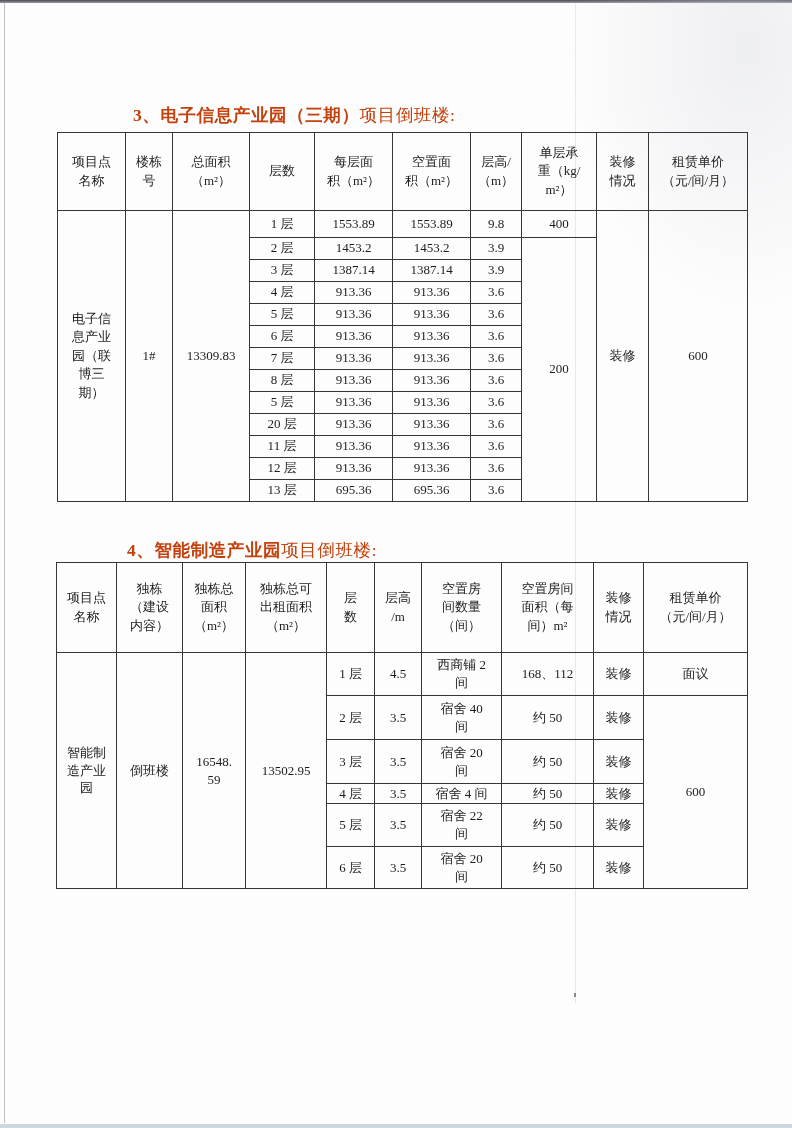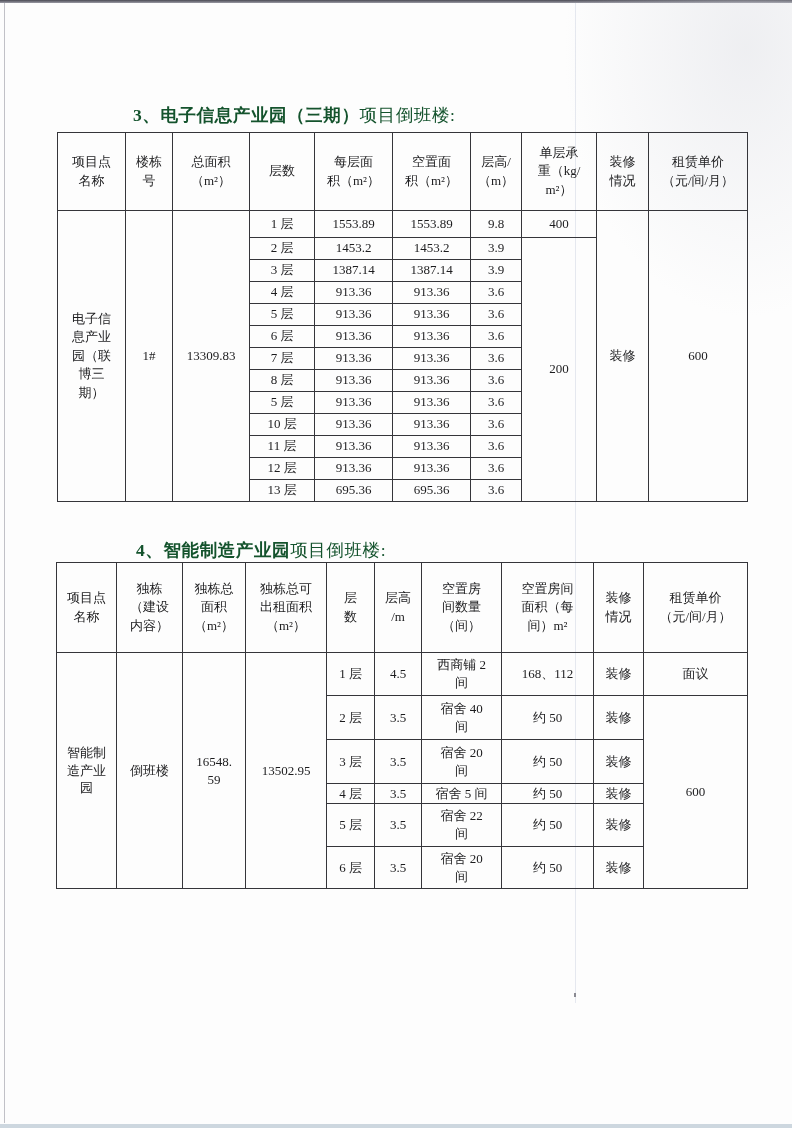--- a/index.html
+++ b/index.html
@@ -13,24 +13,24 @@
   .scan-top{position:absolute;left:0;top:0;width:792px;height:3px;
     background:linear-gradient(to bottom,#4b4b54,#9a9aa4);}
   .scan-bottom{position:absolute;left:0;bottom:0;width:792px;height:4px;background:#cdd7df;}
   .scan-left{position:absolute;left:4px;top:3px;width:1px;height:1120px;background:rgba(120,120,132,.45);}
   .scan-fold{position:absolute;left:575px;top:3px;width:1px;height:1000px;background:rgba(176,186,208,.30);}
   .scan-tint{position:absolute;right:0;top:0;width:230px;height:320px;
     background:radial-gradient(ellipse at 80% 15%,rgba(210,212,220,.35),rgba(210,212,220,0) 70%);}
   .speck{position:absolute;left:574px;top:993px;width:2px;height:4px;background:#8a8a92;}
 
   
-  .sec-title{position:absolute;font-size:17.5px;letter-spacing:.6px;white-space:nowrap;color:#14532d;}
+  .sec-title{position:absolute;font-size:17.5px;letter-spacing:.6px;white-space:nowrap;color:#c2410c;}
   .sec-title .b{font-weight:700;}
   #title1{left:133px;top:103px;}
-  #title2{left:136px;top:538px;}
+  #title2{left:127px;top:538px;}
 
   
   table{position:absolute;border-collapse:collapse;table-layout:fixed;padding-left:7px;}
   #table1{left:57px;top:132px;width:690px;}
   #table2{left:56px;top:562px;width:691px;}
   th,td{
     border:1px solid #35353a;
     font-weight:normal;
     font-size:13px;
     line-height:1.42;
@@ -152,21 +152,21 @@
       <td>913.36</td>
       <td>3.6</td>
     </tr>
     <tr>
       <td>5 层</td>
       <td>913.36</td>
       <td>913.36</td>
       <td>3.6</td>
     </tr>
     <tr>
-      <td>10 层</td>
+      <td>20 层</td>
       <td>913.36</td>
       <td>913.36</td>
       <td>3.6</td>
     </tr>
     <tr>
       <td>11 层</td>
       <td>913.36</td>
       <td>913.36</td>
       <td>3.6</td>
     </tr>
@@ -257,21 +257,21 @@
       <td>3 层</td>
       <td>3.5</td>
       <td>宿舍 20
 间</td>
       <td>约 50</td>
       <td>装修</td>
     </tr>
     <tr style="height:20px">
       <td>4 层</td>
       <td>3.5</td>
-      <td>宿舍 5 间</td>
+      <td>宿舍 4 间</td>
       <td>约 50</td>
       <td>装修</td>
     </tr>
     <tr style="height:43px">
       <td>5 层</td>
       <td>3.5</td>
       <td>宿舍 22
 间</td>
       <td>约 50</td>
       <td>装修</td>

